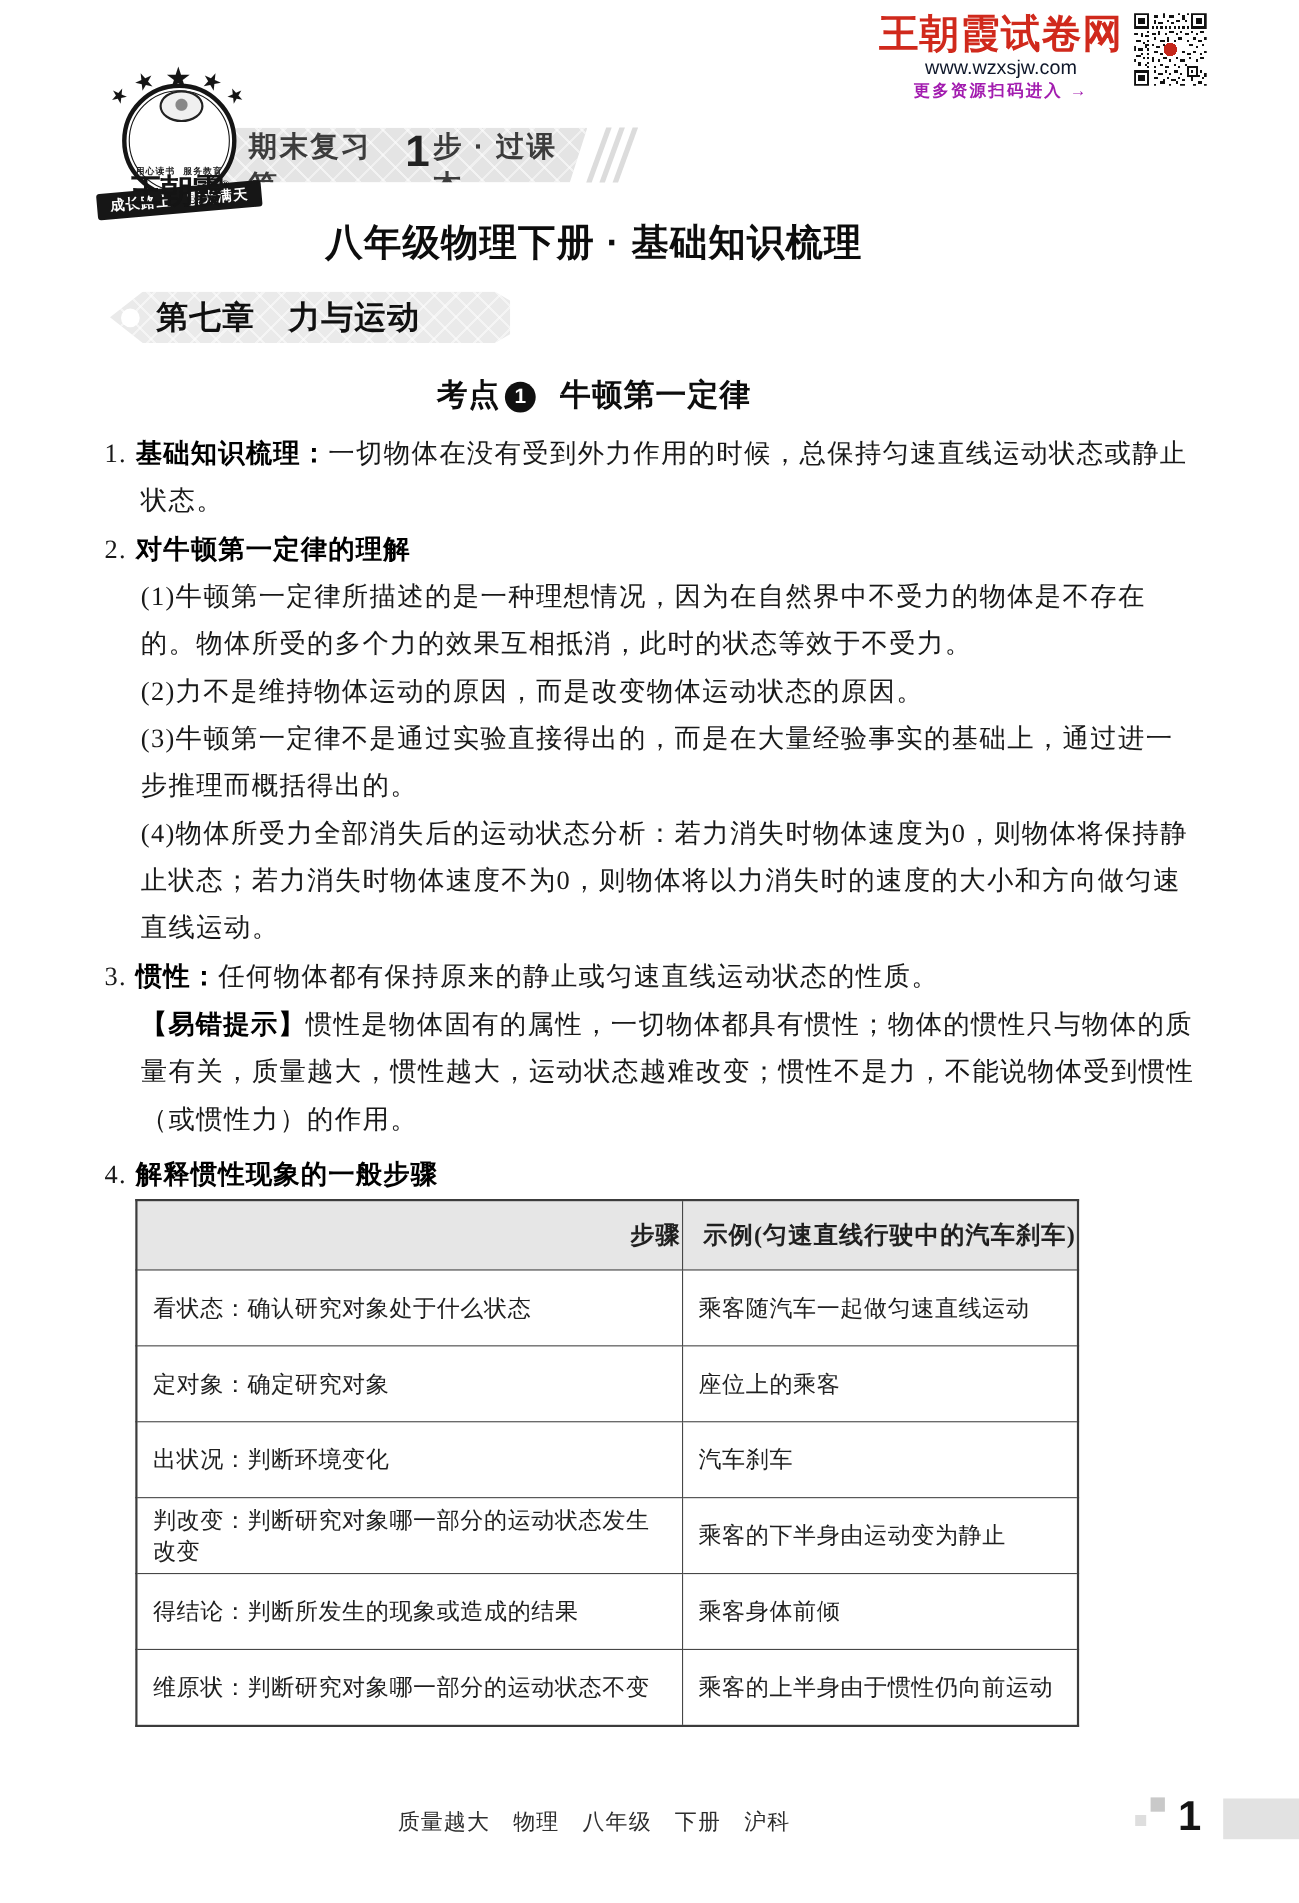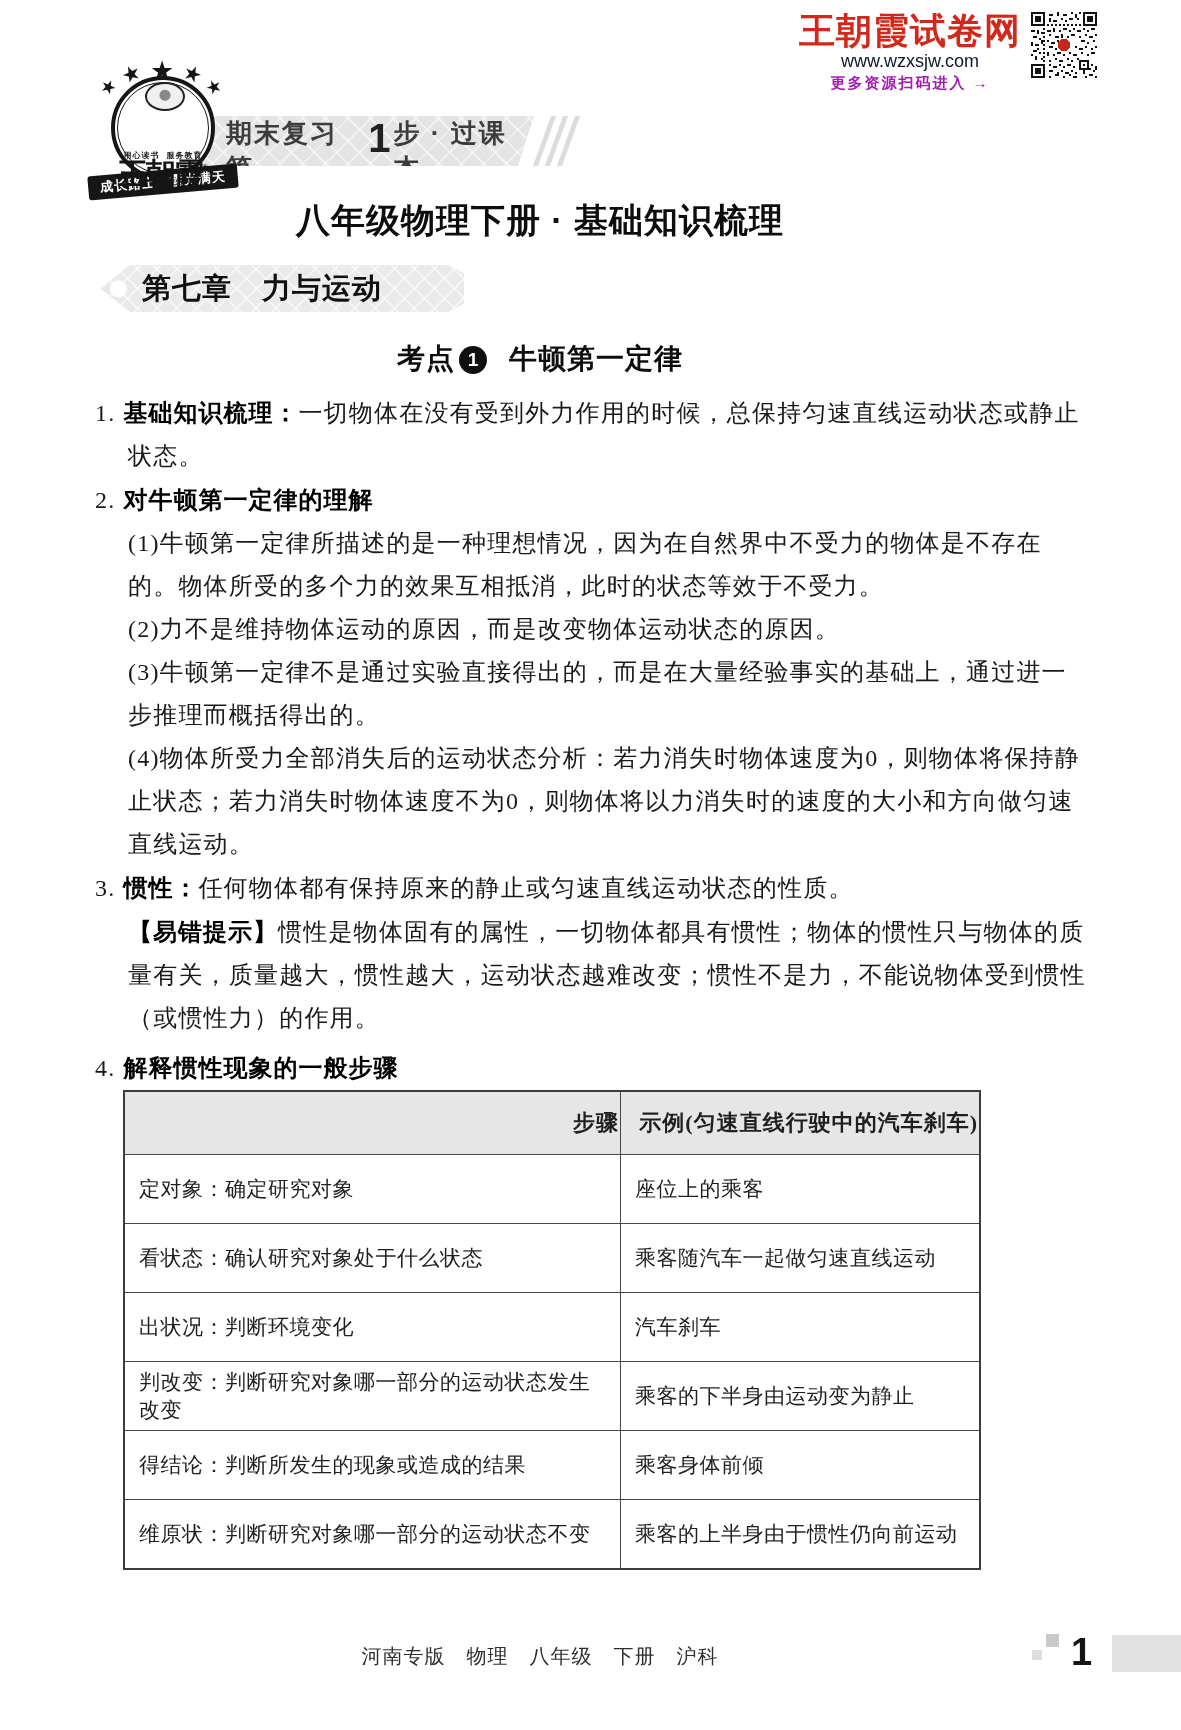--- a/index.html
+++ b/index.html
@@ -287,46 +287,46 @@
         <col style="width:42%">
       </colgroup>
     <thead>
       <tr>
         <th>步骤</th>
         <th>示例(匀速直线行驶中的汽车刹车)</th>
       </tr>
     </thead>
     <tbody>
       <tr>
+        <td>看状态：确认研究对象处于什么状态</td>
+        <td>乘客随汽车一起做匀速直线运动</td>
+      </tr>
+      <tr>
         <td>定对象：确定研究对象</td>
         <td>座位上的乘客</td>
       </tr>
       <tr>
-        <td>看状态：确认研究对象处于什么状态</td>
-        <td>乘客随汽车一起做匀速直线运动</td>
-      </tr>
-      <tr>
         <td>出状况：判断环境变化</td>
         <td>汽车刹车</td>
       </tr>
       <tr>
         <td>判改变：判断研究对象哪一部分的运动状态发生改变</td>
         <td>乘客的下半身由运动变为静止</td>
       </tr>
       <tr>
         <td>得结论：判断所发生的现象或造成的结果</td>
         <td>乘客身体前倾</td>
       </tr>
       <tr>
         <td>维原状：判断研究对象哪一部分的运动状态不变</td>
         <td>乘客的上半身由于惯性仍向前运动</td>
       </tr>
     </tbody>
   </table>
 </div>
 
-<div class="footer">河南专版　物理　八年级　下册　沪科</div>
+<div class="footer">质量越大　物理　八年级　下册　沪科</div>
 <div class="pagenum">
   <span class="sq1"></span>
   <span class="sq2"></span>
   <span class="pg">1</span>
   <span class="pbar"></span>
 </div>
 
 </body></html>

